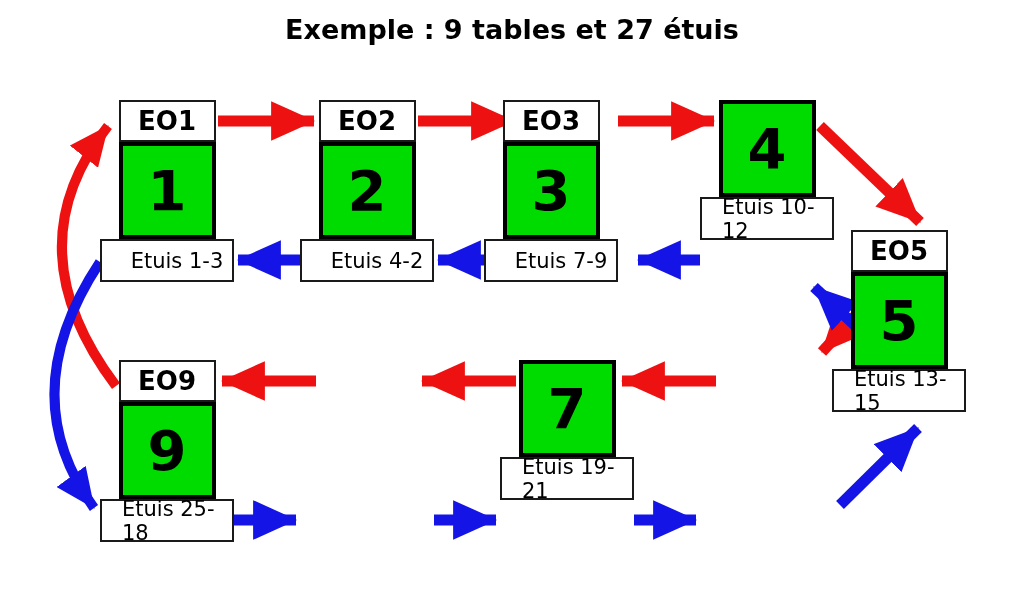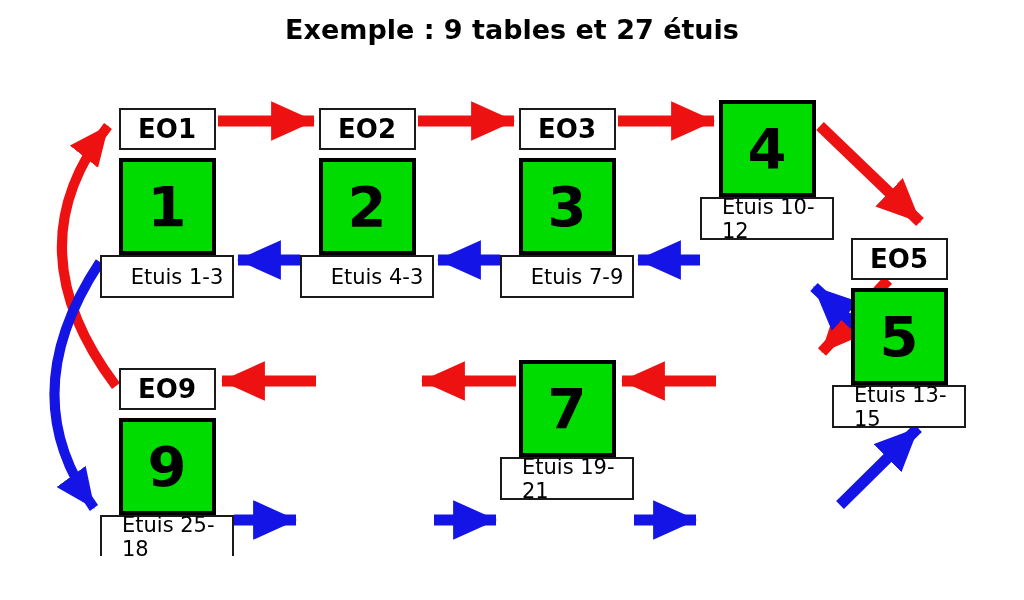--- a/index.html
+++ b/index.html
@@ -12,29 +12,29 @@
     position:relative;width:1024px;height:556px;background:var(--bg);
     font-family:"DejaVu Sans",sans-serif;color:var(--text);overflow:hidden;border-radius:8px;
   }
   .title{
     position:absolute;top:14px;left:0;width:100%;text-align:center;
     font-size:27px;font-weight:600;
   }
   .station{position:absolute;width:134px;}
   .s1{left:100px;top:100px}
   .s2{left:300px;top:100px}
-  .s3{left:500px;top:100px}
+  .s3{left:484px;top:100px}
   .s4{left:700px;top:100px}
   .s5{left:832px;top:230px}
   .s6{left:700px;top:360px}
   .s7{left:500px;top:360px}
   .s8{left:300px;top:360px}
   .s9{left:100px;top:360px}
   .eo-box{
-    width:97px;height:42px;margin:8px auto;background:#fff;
+    width:97px;height:42px;margin:0 auto;background:#fff;
     border:2px solid var(--border);
     display:flex;align-items:center;justify-content:center;
     font-size:26px;font-weight:bold;position:relative;z-index:2;
   }
   .square{
     width:97px;height:97px;margin:0 auto;background:var(--green);
     border:4px solid #000;
     display:flex;align-items:center;justify-content:center;
     font-size:56px;font-weight:bold;position:relative;z-index:1;
   }
@@ -58,21 +58,21 @@
   <div class="title">Exemple : 9 tables et 27 étuis</div>
 
   <div class="station s1">
     <div class="eo-box">EO1</div>
     <div class="square">1</div>
     <div class="etuis-box">Etuis 1-3</div>
   </div>
   <div class="station s2">
     <div class="eo-box">EO2</div>
     <div class="square">2</div>
-    <div class="etuis-box">Etuis 4-3</div>
+    <div class="etuis-box">Etuis 4-2</div>
   </div>
   <div class="station s3">
     <div class="eo-box">EO3</div>
     <div class="square">3</div>
     <div class="etuis-box">Etuis 7-9</div>
   </div>
   <div class="station s4">
     <div class="square">4</div>
     <div class="etuis-box">Etuis 10-12</div>
   </div>

